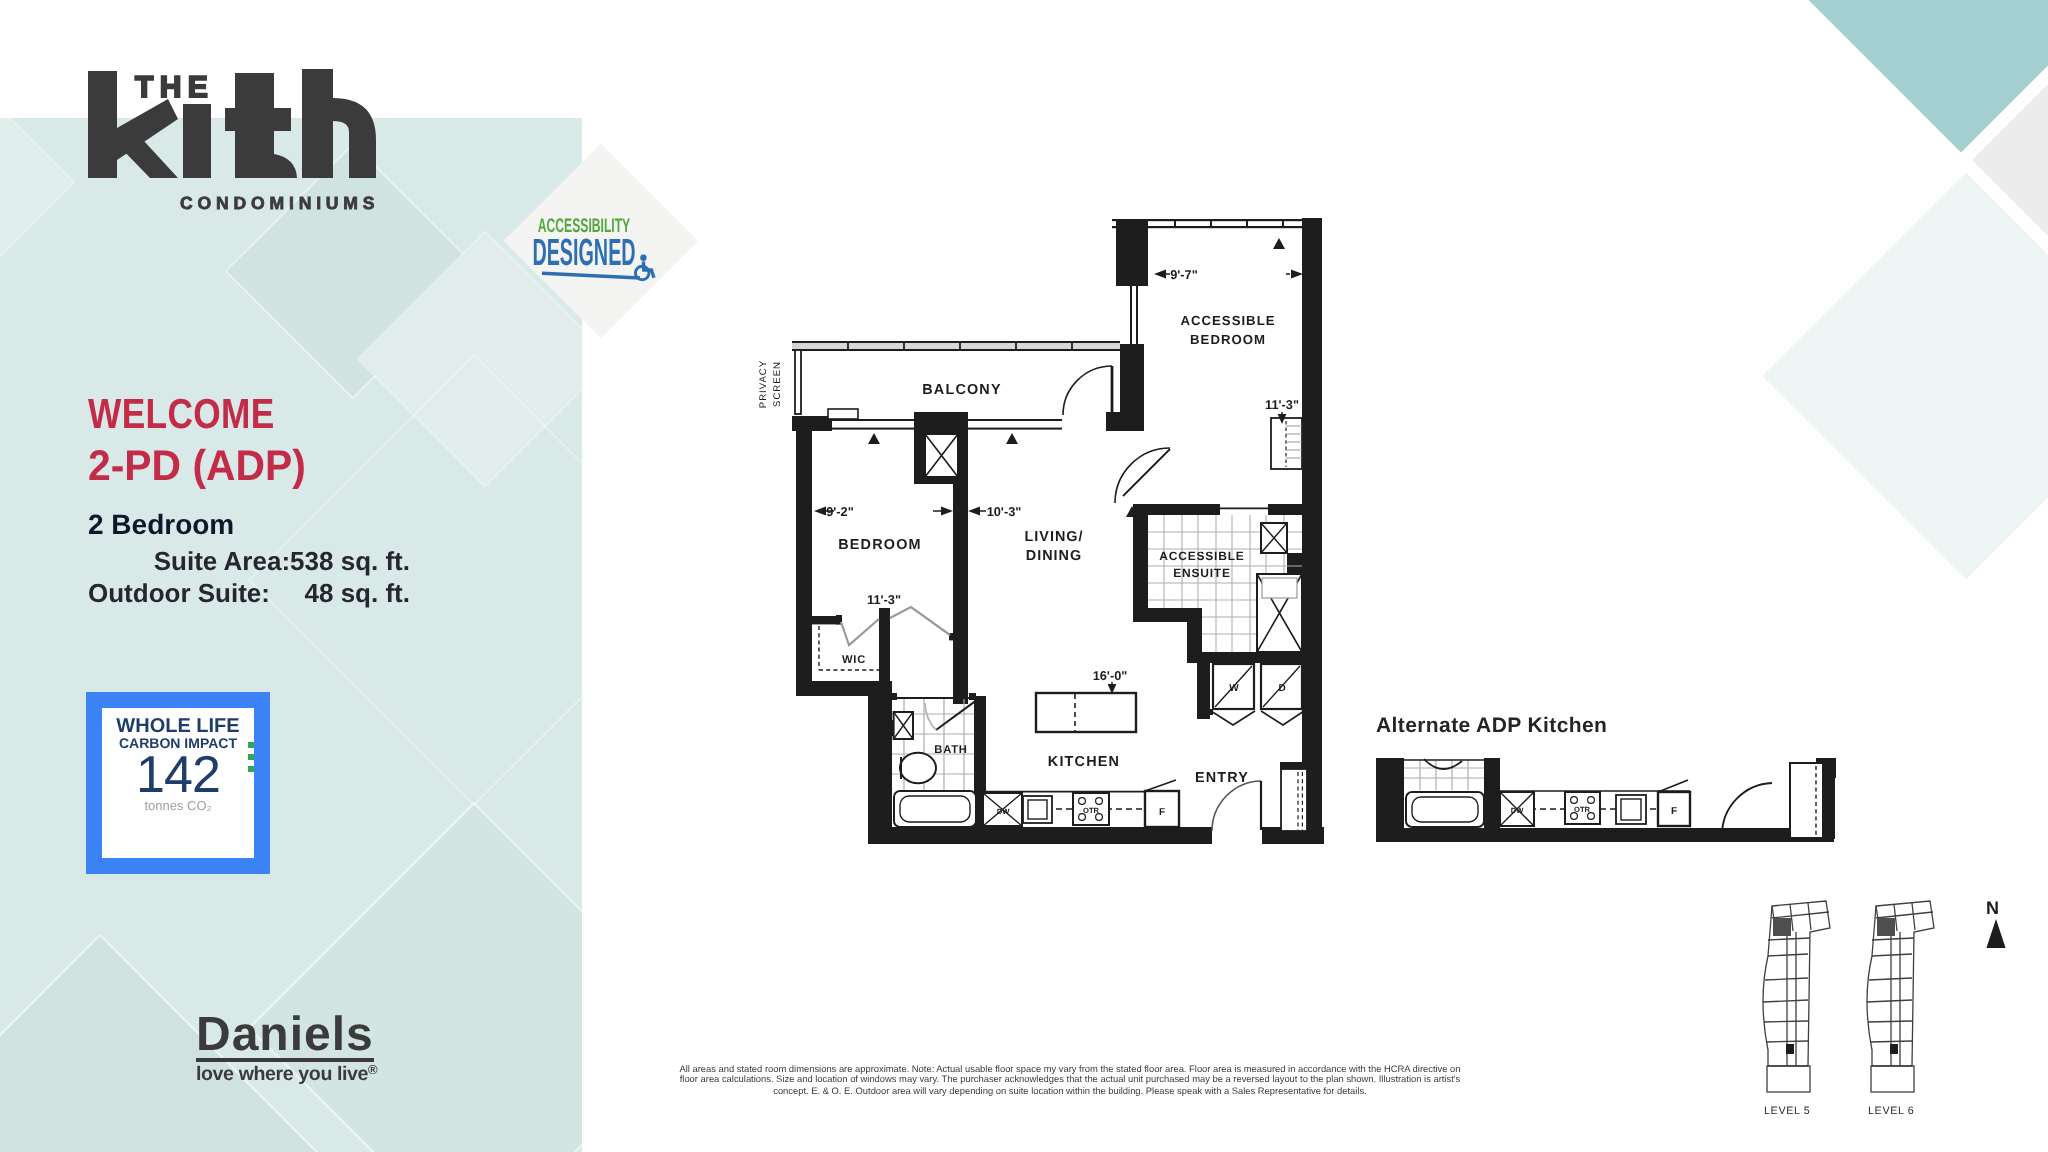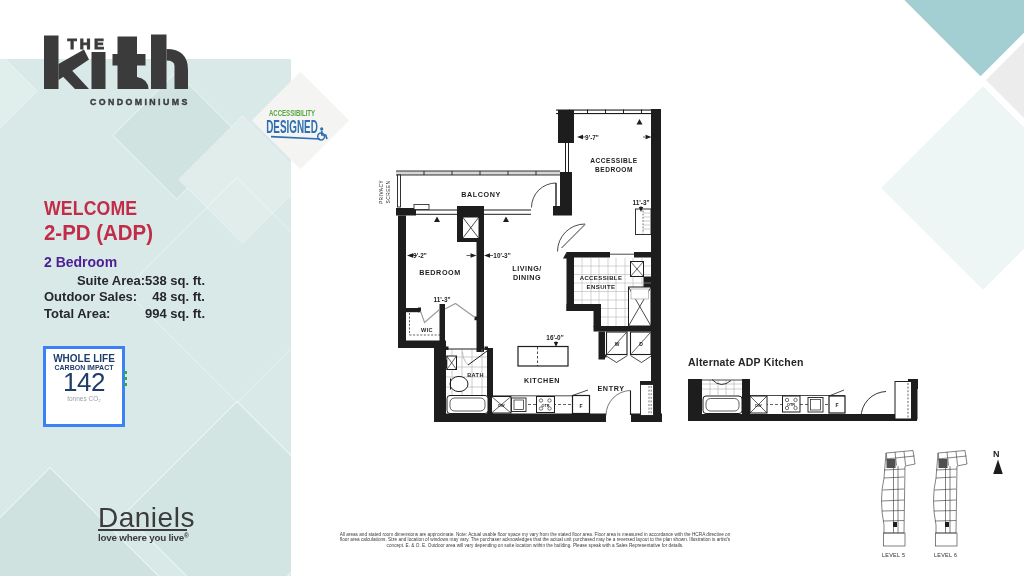--- a/index.html
+++ b/index.html
@@ -25,49 +25,45 @@
   <div class="dia" style="left:132px;top:32px;width:89px;height:89px;background:#d0e3e1;outline:1px solid rgba(255,255,255,.4);"></div>
   <div class="dia" style="left:198px;top:76px;width:89px;height:89px;background:#e0edeb;outline:1px solid rgba(255,255,255,.4);"></div>
   <div class="dia" style="left:-29px;top:442px;width:158px;height:158px;background:#cfe2e0;outline:1.5px solid rgba(255,255,255,.55);"></div>
   <div class="dia" style="left:158px;top:376px;width:158px;height:158px;background:#d3e5e3;outline:1.5px solid rgba(255,255,255,.55);"></div>
   <div class="dia" style="left:158px;top:152px;width:158px;height:158px;background:none;outline:1px solid rgba(255,255,255,.35);"></div>
 </div>
 
 <div class="abs" style="left:44px;top:0;width:230px;">
   <div class="red abs" style="top:195.5px;font-size:21px;font-weight:bold;letter-spacing:.2px;transform:scaleX(.84);transform-origin:left top;">WELCOME</div>
   <div class="red abs" style="top:221px;font-size:21.5px;font-weight:bold;transform:scaleX(.95);transform-origin:left top;">2-PD (ADP)</div>
-  <div class="abs" style="top:254px;font-size:14px;font-weight:bold;color:#4c1d95;">2 Bedroom</div>
+  <div class="abs" style="top:254px;font-size:14px;font-weight:bold;color:#0f172a;">2 Bedroom</div>
   <div class="abs" style="top:272.5px;font-size:13px;font-weight:bold;color:#26262e;width:161px;">
     <div style="display:flex;justify-content:flex-end;line-height:16.8px;">
         <span>Suite Area:</span>
         <span>538 sq. ft.</span>
       </div>
     <div style="display:flex;justify-content:space-between;line-height:16.8px;">
-        <span>Outdoor Sales:</span>
+        <span>Outdoor Suite:</span>
         <span>48 sq. ft.</span>
       </div>
-    <div style="display:flex;justify-content:space-between;line-height:16.8px;">
-        <span>Total Area:</span>
-        <span>994 sq. ft.</span>
-      </div>
   </div>
 </div>
 
-<div class="abs" style="left:43px;top:346px;width:76px;height:75px;background:#fff;border:3px solid #3b82f6;text-align:center;">
+<div class="abs" style="left:43px;top:346px;width:76px;height:75px;background:#fff;border:8px solid #3b82f6;text-align:center;">
   <div style="font-size:10px;font-weight:bold;color:#1e3d6b;margin-top:4px;letter-spacing:0;">WHOLE LIFE</div>
   <div style="font-size:7px;font-weight:bold;color:#1e3d6b;margin-top:0;">CARBON IMPACT</div>
   <div style="font-size:26px;font-weight:normal;color:#1e3d6b;line-height:23px;letter-spacing:-.5px;">142</div>
   <div style="font-size:6.5px;color:#9aa0a6;margin-top:1px;">tonnes CO₂</div>
 </div>
 <div class="abs" style="left:124px;top:371px;width:2.5px;height:3px;background:#2fa84f;"></div>
 <div class="abs" style="left:124px;top:377px;width:2.5px;height:3px;background:#2fa84f;"></div>
 <div class="abs" style="left:124px;top:383px;width:2.5px;height:3px;background:#2fa84f;"></div>
 
 <div class="abs" style="left:98px;top:506px;width:120px;color:#3b3b3b;">
-  <div style="font-size:28px;font-weight:normal;letter-spacing:.5px;line-height:23px;">Daniels</div>
+  <div style="font-size:24px;font-weight:bold;letter-spacing:.5px;line-height:23px;">Daniels</div>
   <div style="width:89px;height:1.7px;background:#3b3b3b;margin-top:0px;"></div>
   <div style="font-size:9.8px;font-weight:bold;margin-top:1px;letter-spacing:-.2px;">love where you live<span style="font-size:6.5px;vertical-align:3px;">®</span></div>
 </div>
 
 <div class="dia abs" style="left:266px;top:86px;width:69px;height:69px;background:#f4f4f3;"></div>
 
 <svg class="abs" style="left:0;top:0;" width="1024" height="576" viewBox="0 0 1024 576">
 <g fill="#3b3b3b" stroke="#3b3b3b" font-family="Liberation Sans, sans-serif" font-weight="bold">
 <g stroke="none">
 <rect x="44" y="35.5" width="14.5" height="53.5"></rect>

